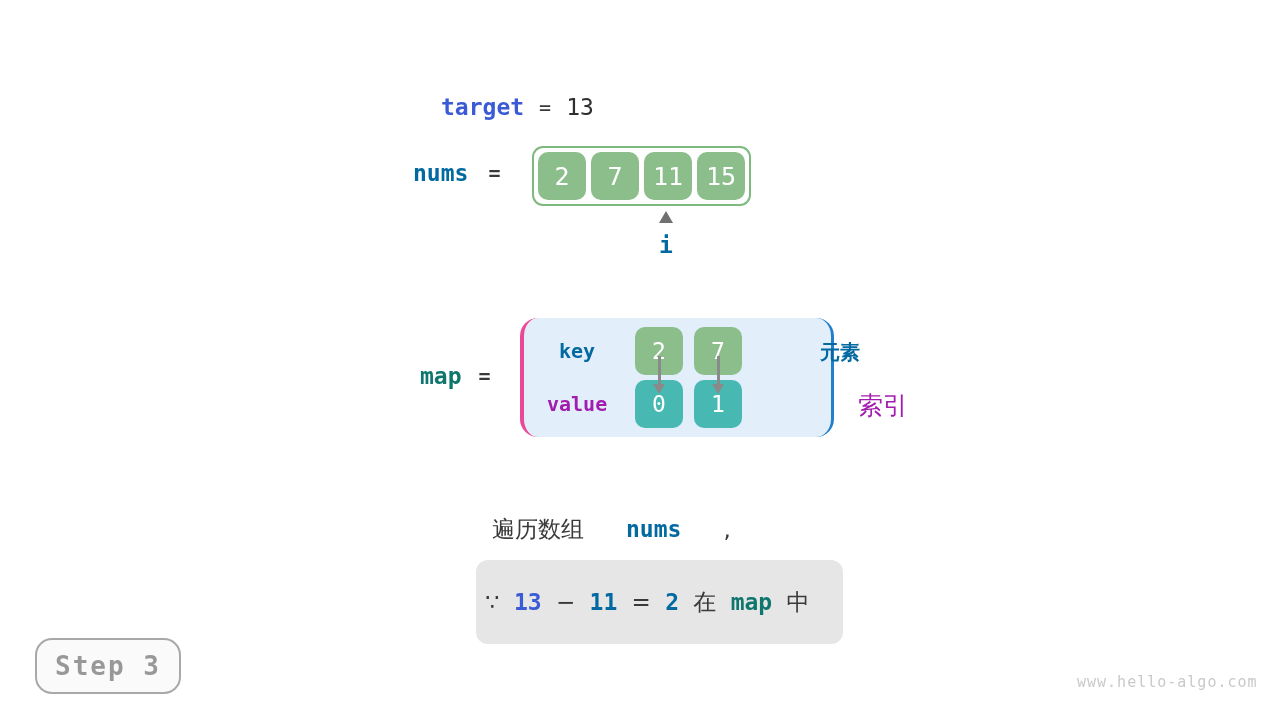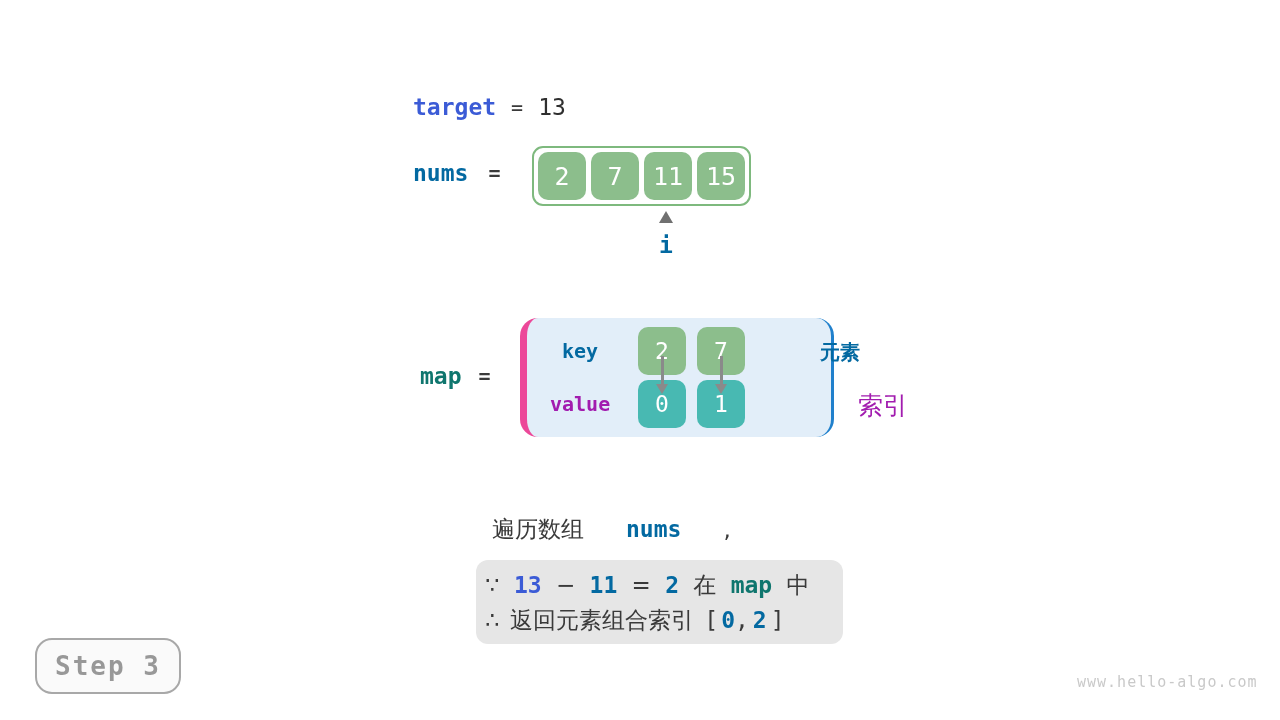--- a/index.html
+++ b/index.html
@@ -19,21 +19,21 @@
   .c-sky    { color: #0f766e; }
   .c-green  { color: #0369a1; }
   .c-teal   { color: #a21caf; }
   .c-dark   { color: #3A3A3A; }
 
   
   .target-line {
     position: absolute; left: 413px; top: 94px;
     display: flex; align-items: center; font-size: 23px;
   }
-  .target-line .lbl { font-weight: bold; }
+  .target-line .lbl { font-weight: bold; margin-left: 28px; }
   .target-line .eq  { margin: 0 15px; font-size: 20px; color: #3A3A3A; }
   .target-line .val { color: #2F2F2F; }
 
   
   .nums-label {
     position: absolute; left: 413px; top: 160px;
     display: flex; align-items: center; font-size: 23px;
   }
   .nums-label .lbl { font-weight: bold; }
   .nums-label .eq  { margin-left: 20px; font-size: 20px; font-weight: bold; color: #3A3A3A; }
@@ -69,21 +69,21 @@
     position: absolute; left: 420px; top: 363px;
     display: flex; align-items: center; font-size: 23px;
   }
   .map-label .lbl { font-weight: bold; }
   .map-label .eq  { margin-left: 17px; font-size: 20px; font-weight: bold; color: #3A3A3A; }
 
   .map-box {
     position: absolute; left: 520px; top: 318px;
     width: 314px; height: 119px;
     background: #E2EEF9;
-    border-left: 7px solid #ec4899;
+    border-left: 4px solid #ec4899;
     border-right: 3px solid #2080CC;
     border-radius: 18px;
   }
   .map-key-label   { position: absolute; left: 35px; top: 21px; font-size: 20px; font-weight: bold; }
   .map-value-label { position: absolute; left: 23px; top: 74px; font-size: 20px; font-weight: bold; }
 
   .map-cell {
     position: absolute; width: 48px; height: 48px; border-radius: 10px;
     color: #ffffff; display: flex; align-items: center; justify-content: center;
     font-size: 23px;
@@ -203,24 +203,19 @@
       <span class="sym">∵</span>
       <span class="num mono c-indigo">13</span>
       <span class="sym">−</span>
       <span class="num mono c-green">11</span>
       <span class="sym">=</span>
       <span class="num mono c-green">2</span>
       <span class="sym">在</span>
       <span class="num mono c-sky">map</span>
       <span class="sym">中</span>
     </div>
-    <div>
-      <span class="sym">∴</span>
-      <span>返回元素组合索引</span>
-      <span class="sym mono">[</span><span class="num mono c-green" style="margin:0">0</span><span class="mono">,</span><span class="num mono c-green">2</span><span class="sym mono" style="margin:0">]</span>
-    </div>
   </div>
 
   <div class="step-badge mono">Step 3</div>
 
   <div class="watermark mono">www.hello-algo.com</div>
 
 </div>
 
 </body></html>

